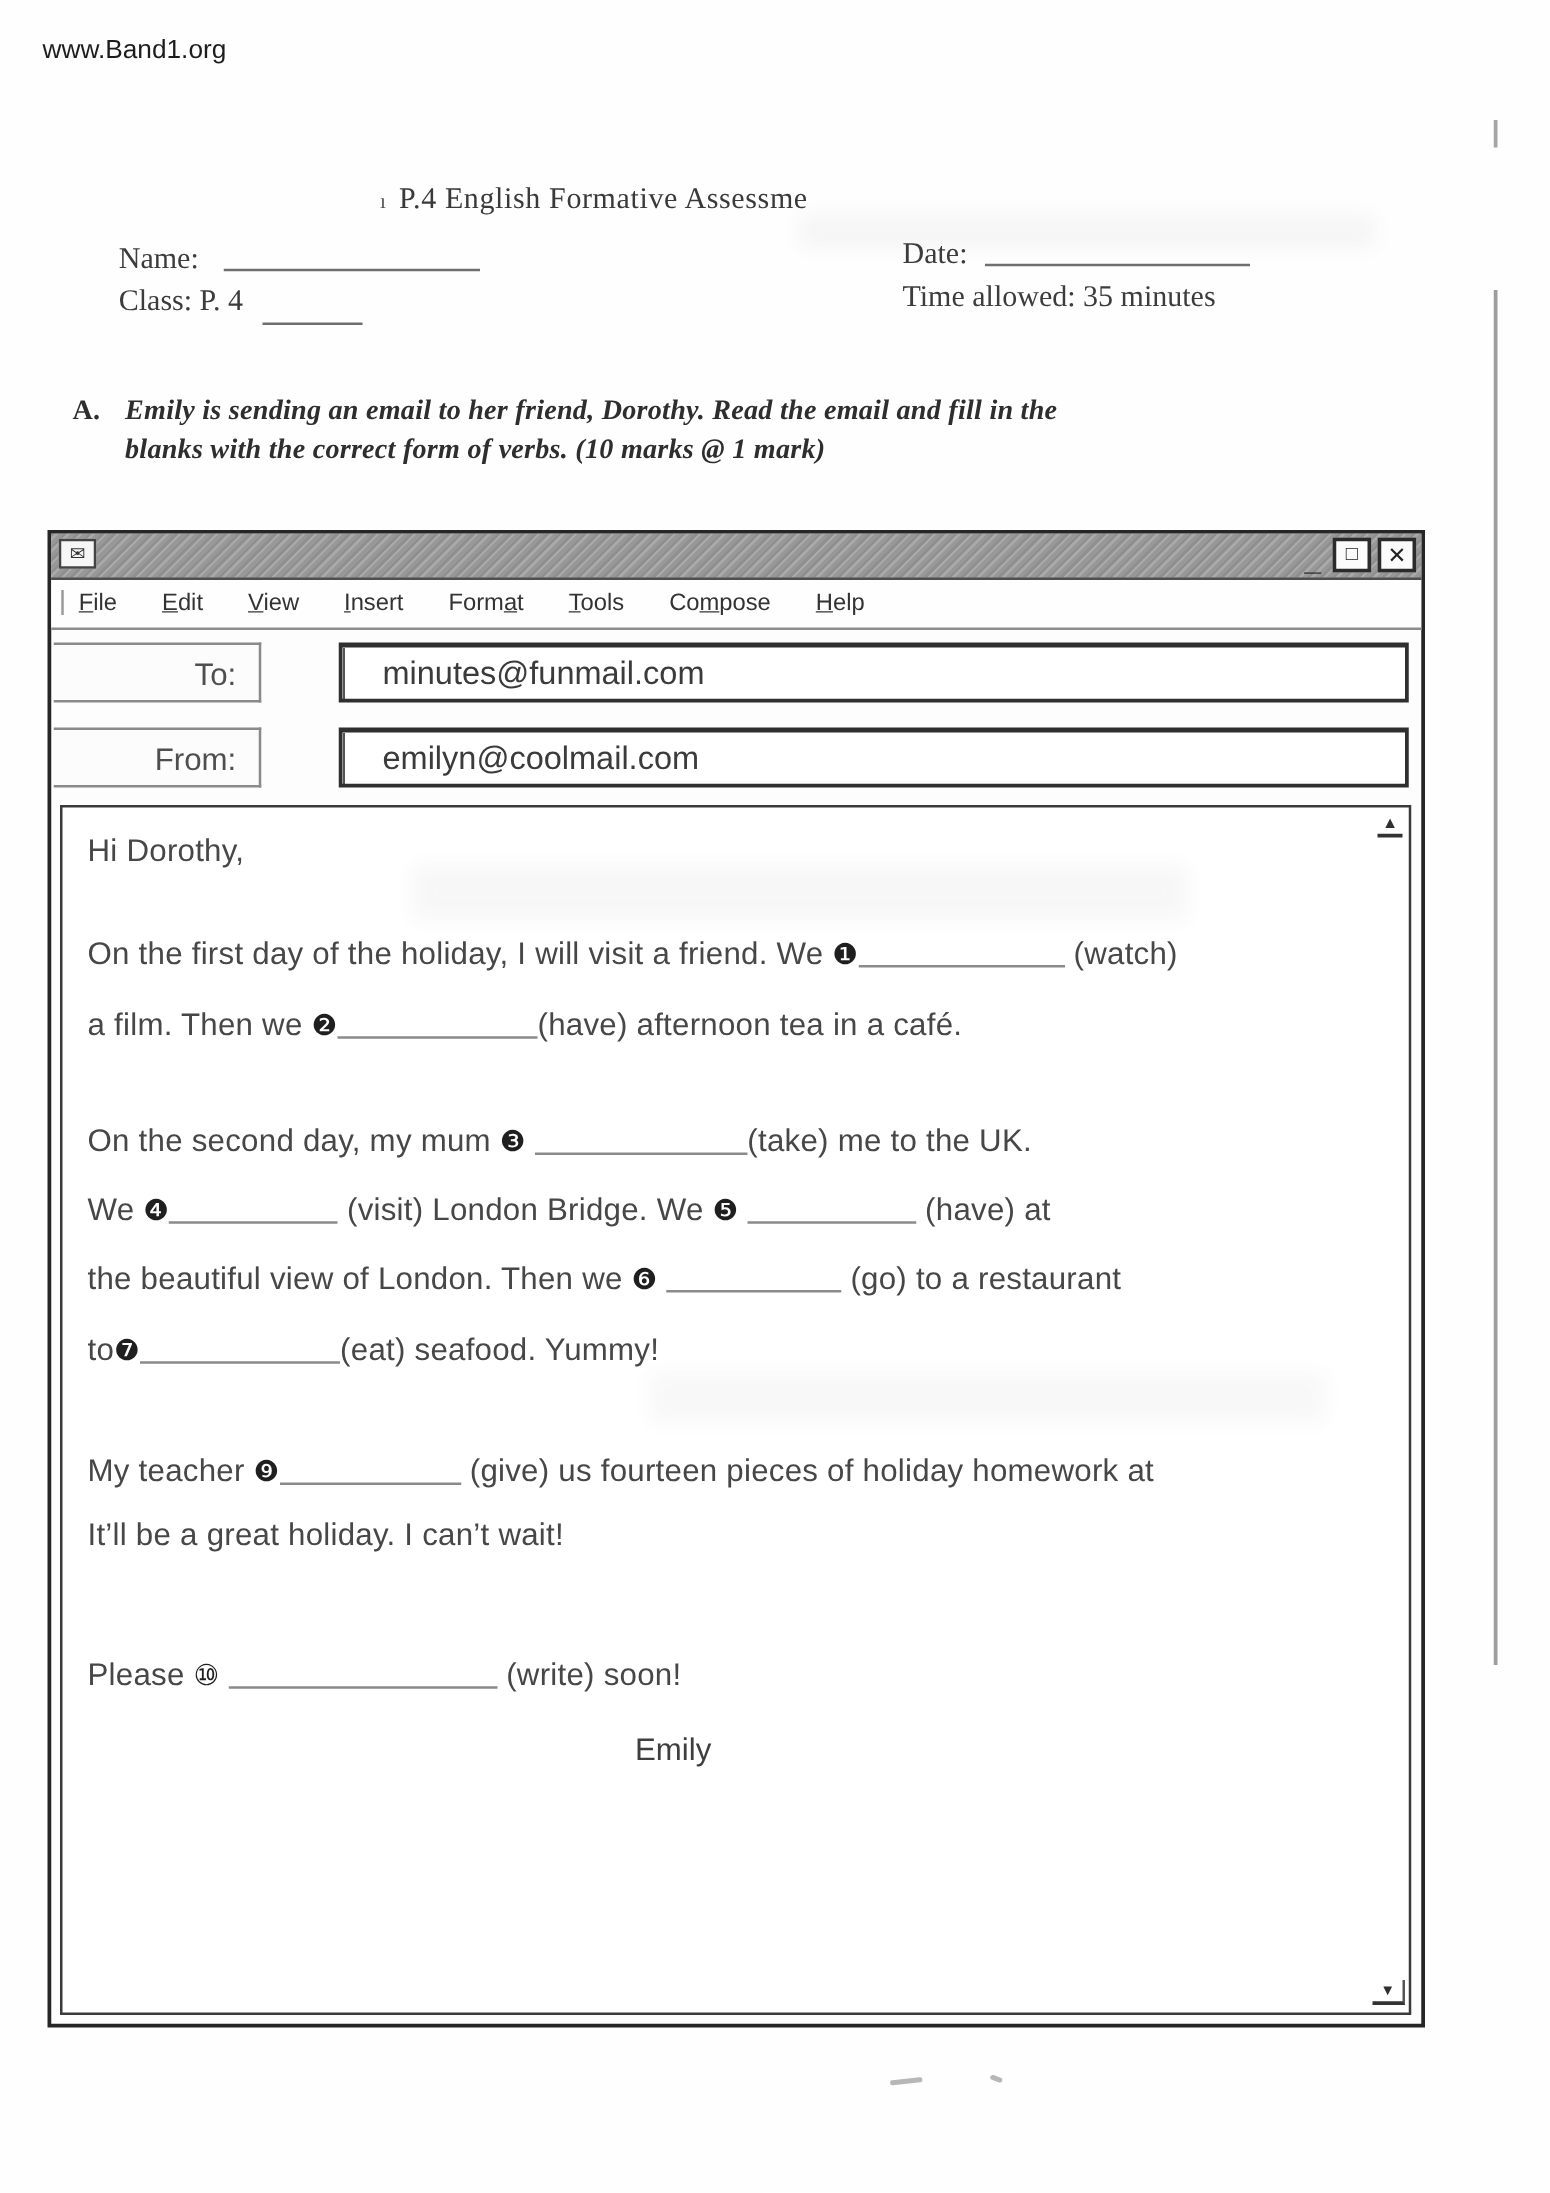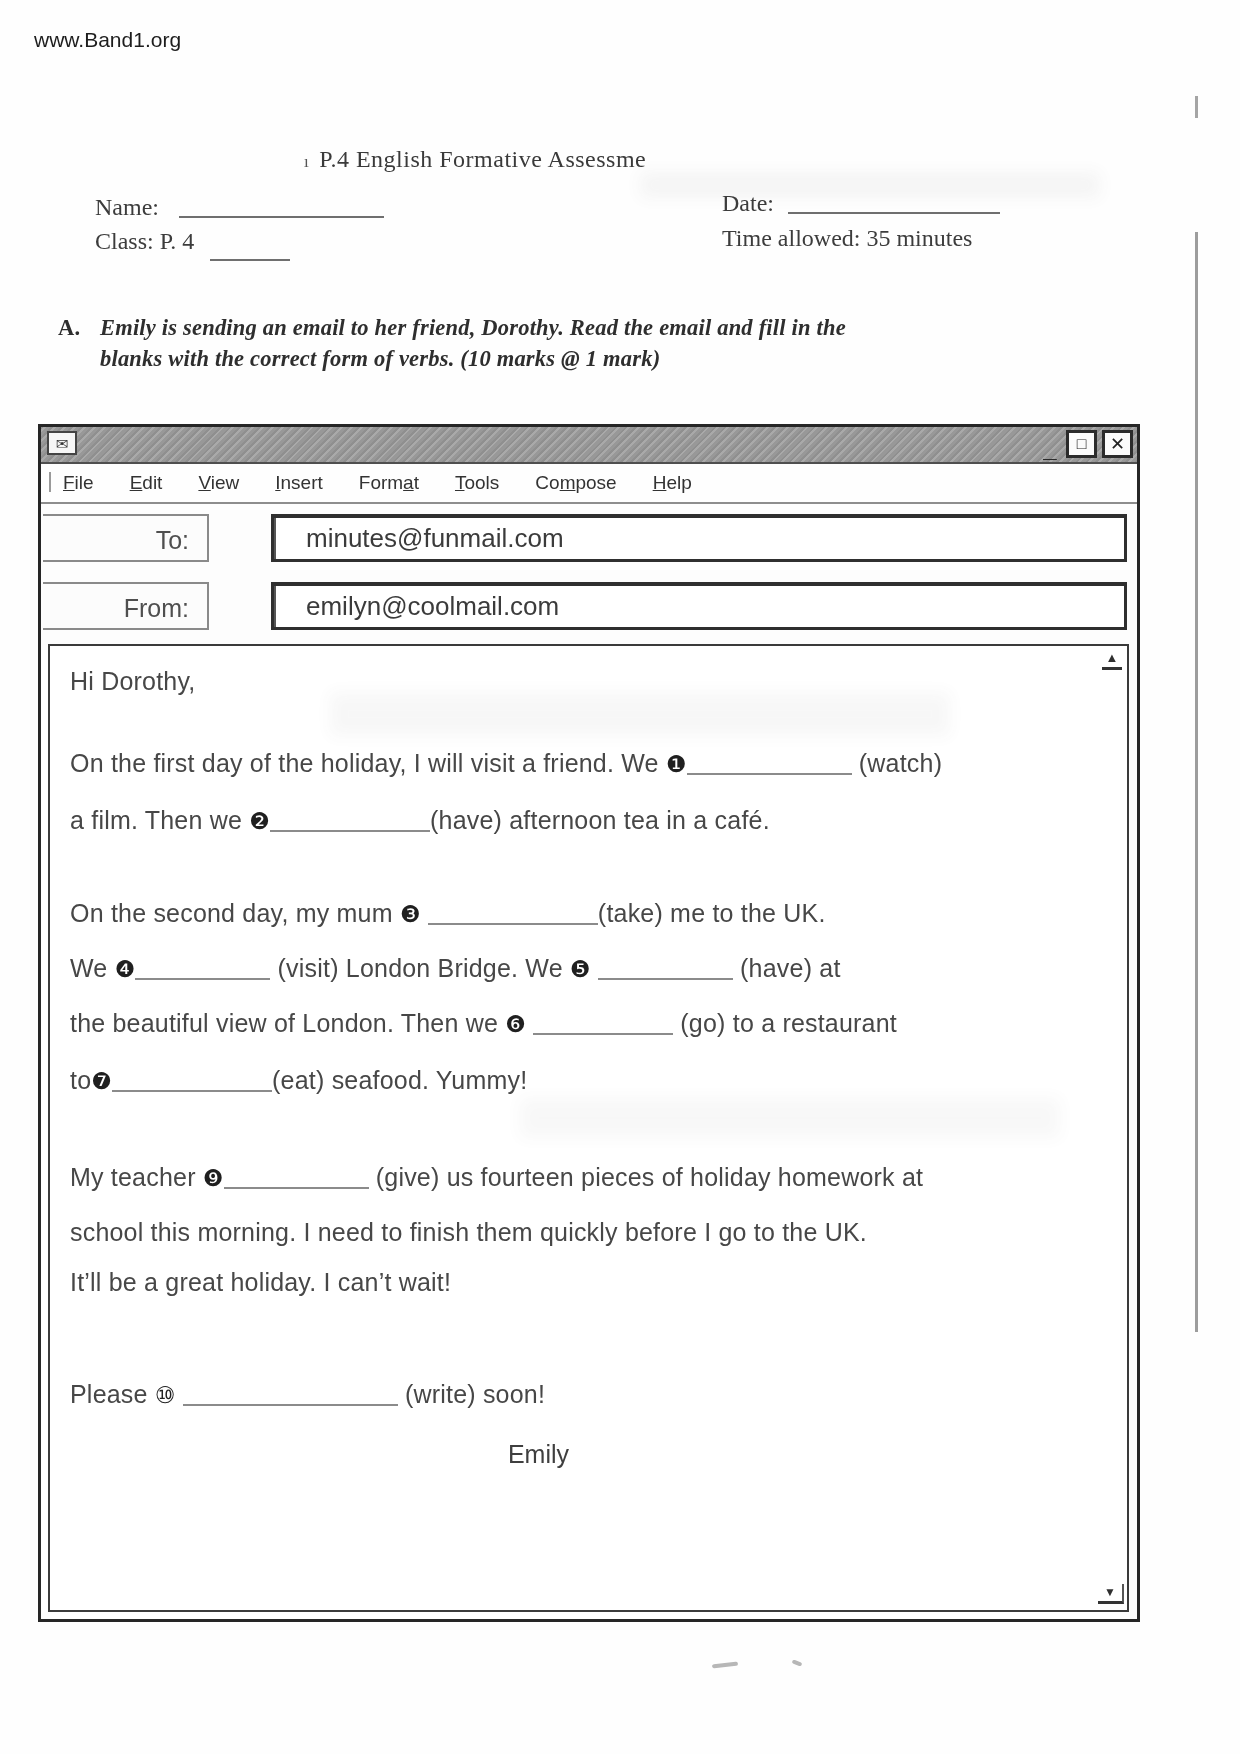--- a/index.html
+++ b/index.html
@@ -150,21 +150,20 @@
       </div>
       <div>
           <div class="body-line" style="margin-top: 0px;"><span class="seg-text">Hi Dorothy,</span></div>
           <div class="body-line" style="margin-top: 44px;"><span class="seg-text">On the first day of the holiday, I will visit a friend. We </span><span class="seg-num">❶</span><span class="seg-blank" style="width: 165px;"></span><span class="seg-text"> (watch)</span></div>
           <div class="body-line" style="margin-top: 18px;"><span class="seg-text">a film. Then we </span><span class="seg-num">❷</span><span class="seg-blank" style="width: 160px;"></span><span class="seg-text">(have) afternoon tea in a café.</span></div>
           <div class="body-line" style="margin-top: 54px;"><span class="seg-text">On the second day, my mum </span><span class="seg-num">❸</span><span class="seg-text"> </span><span class="seg-blank" style="width: 170px;"></span><span class="seg-text">(take) me to the UK.</span></div>
           <div class="body-line" style="margin-top: 16px;"><span class="seg-text">We </span><span class="seg-num">❹</span><span class="seg-blank" style="width: 135px;"></span><span class="seg-text"> (visit) London Bridge. We </span><span class="seg-num">❺</span><span class="seg-text"> </span><span class="seg-blank" style="width: 135px;"></span><span class="seg-text"> (have) at</span></div>
           <div class="body-line" style="margin-top: 16px;"><span class="seg-text">the beautiful view of London. Then we </span><span class="seg-num">❻</span><span class="seg-text"> </span><span class="seg-blank" style="width: 140px;"></span><span class="seg-text"> (go) to a restaurant</span></div>
           <div class="body-line" style="margin-top: 18px;"><span class="seg-text">to</span><span class="seg-num">❼</span><span class="seg-blank" style="width: 160px;"></span><span class="seg-text">(eat) seafood. Yummy!</span></div>
           <div class="body-line" style="margin-top: 58px;"><span class="seg-text">My teacher </span><span class="seg-num">❾</span><span class="seg-blank" style="width: 145px;"></span><span class="seg-text"> (give) us fourteen pieces of holiday homework at</span></div>
-          <div class="body-line" style="margin-top: 16px;"><span class="seg-text">school this morning. I need to finish them quickly before I go to the UK.</span></div>
           <div class="body-line" style="margin-top: 12px;"><span class="seg-text">It’ll be a great holiday. I can’t wait!</span></div>
           <div class="body-line" style="margin-top: 74px;"><span class="seg-text">Please </span><span class="seg-num">⑩</span><span class="seg-text"> </span><span class="seg-blank" style="width: 215px;"></span><span class="seg-text"> (write) soon!</span></div>
         </div>
       <div class="signature">Emily</div>
       <div class="scroll-down">
         <div class="tri">▼</div>
       </div>
     </div>
 
   </div>

